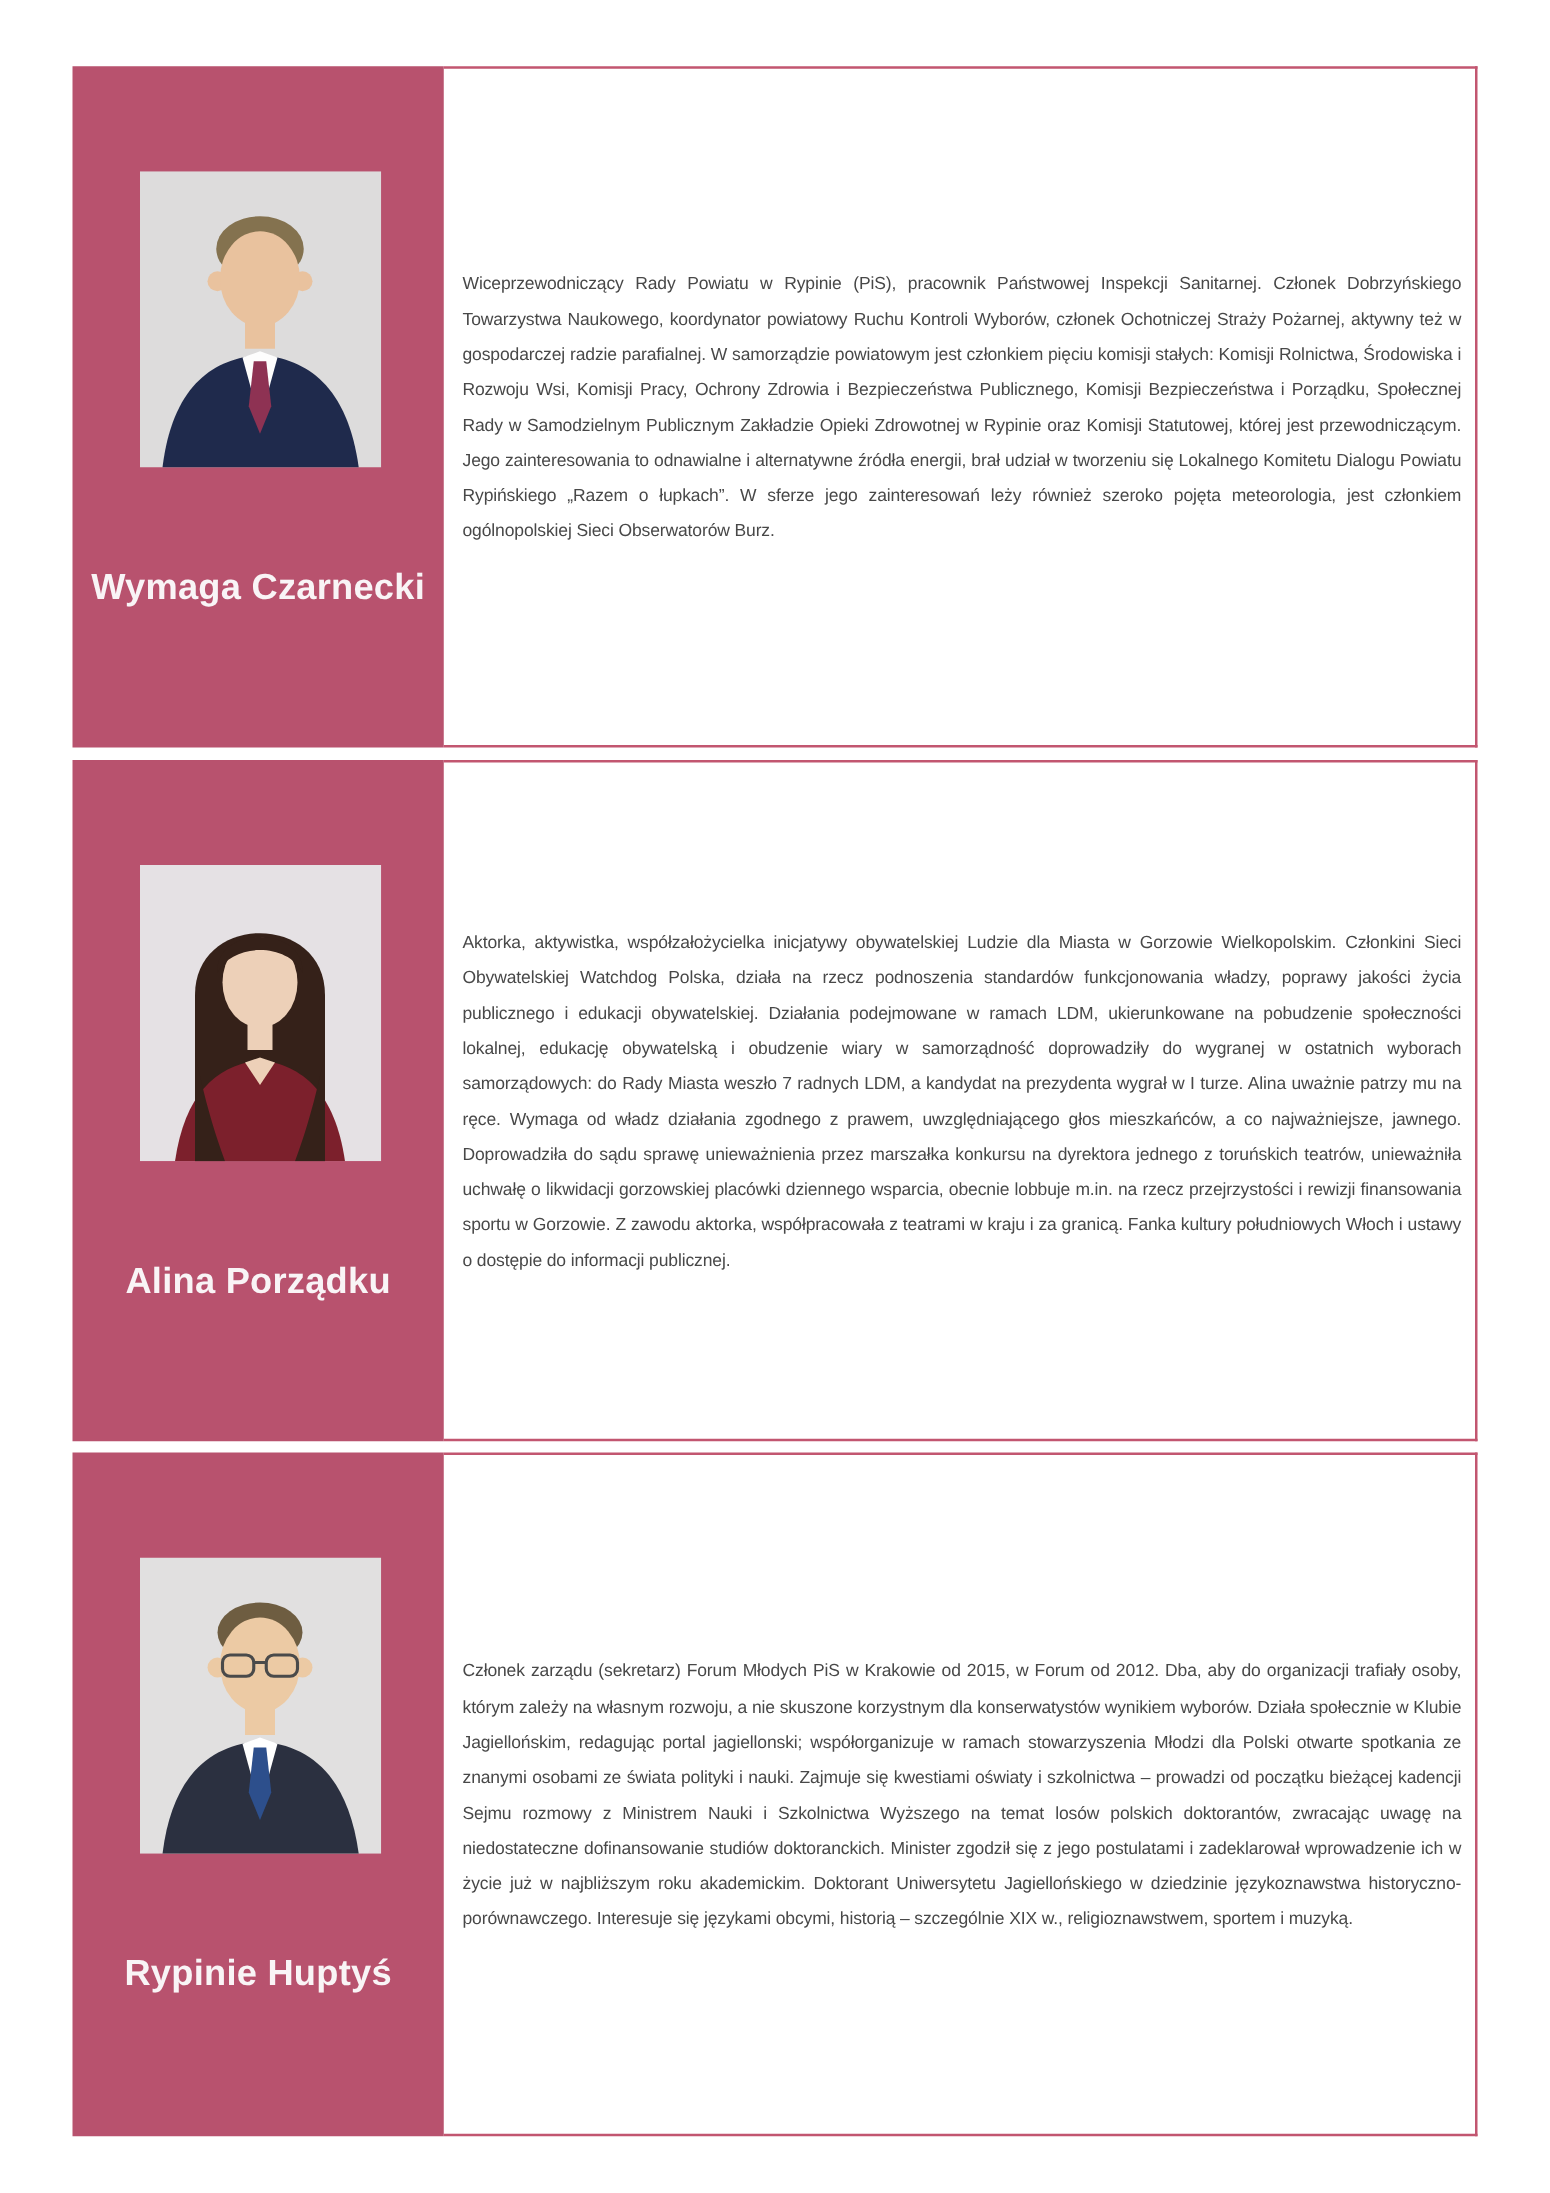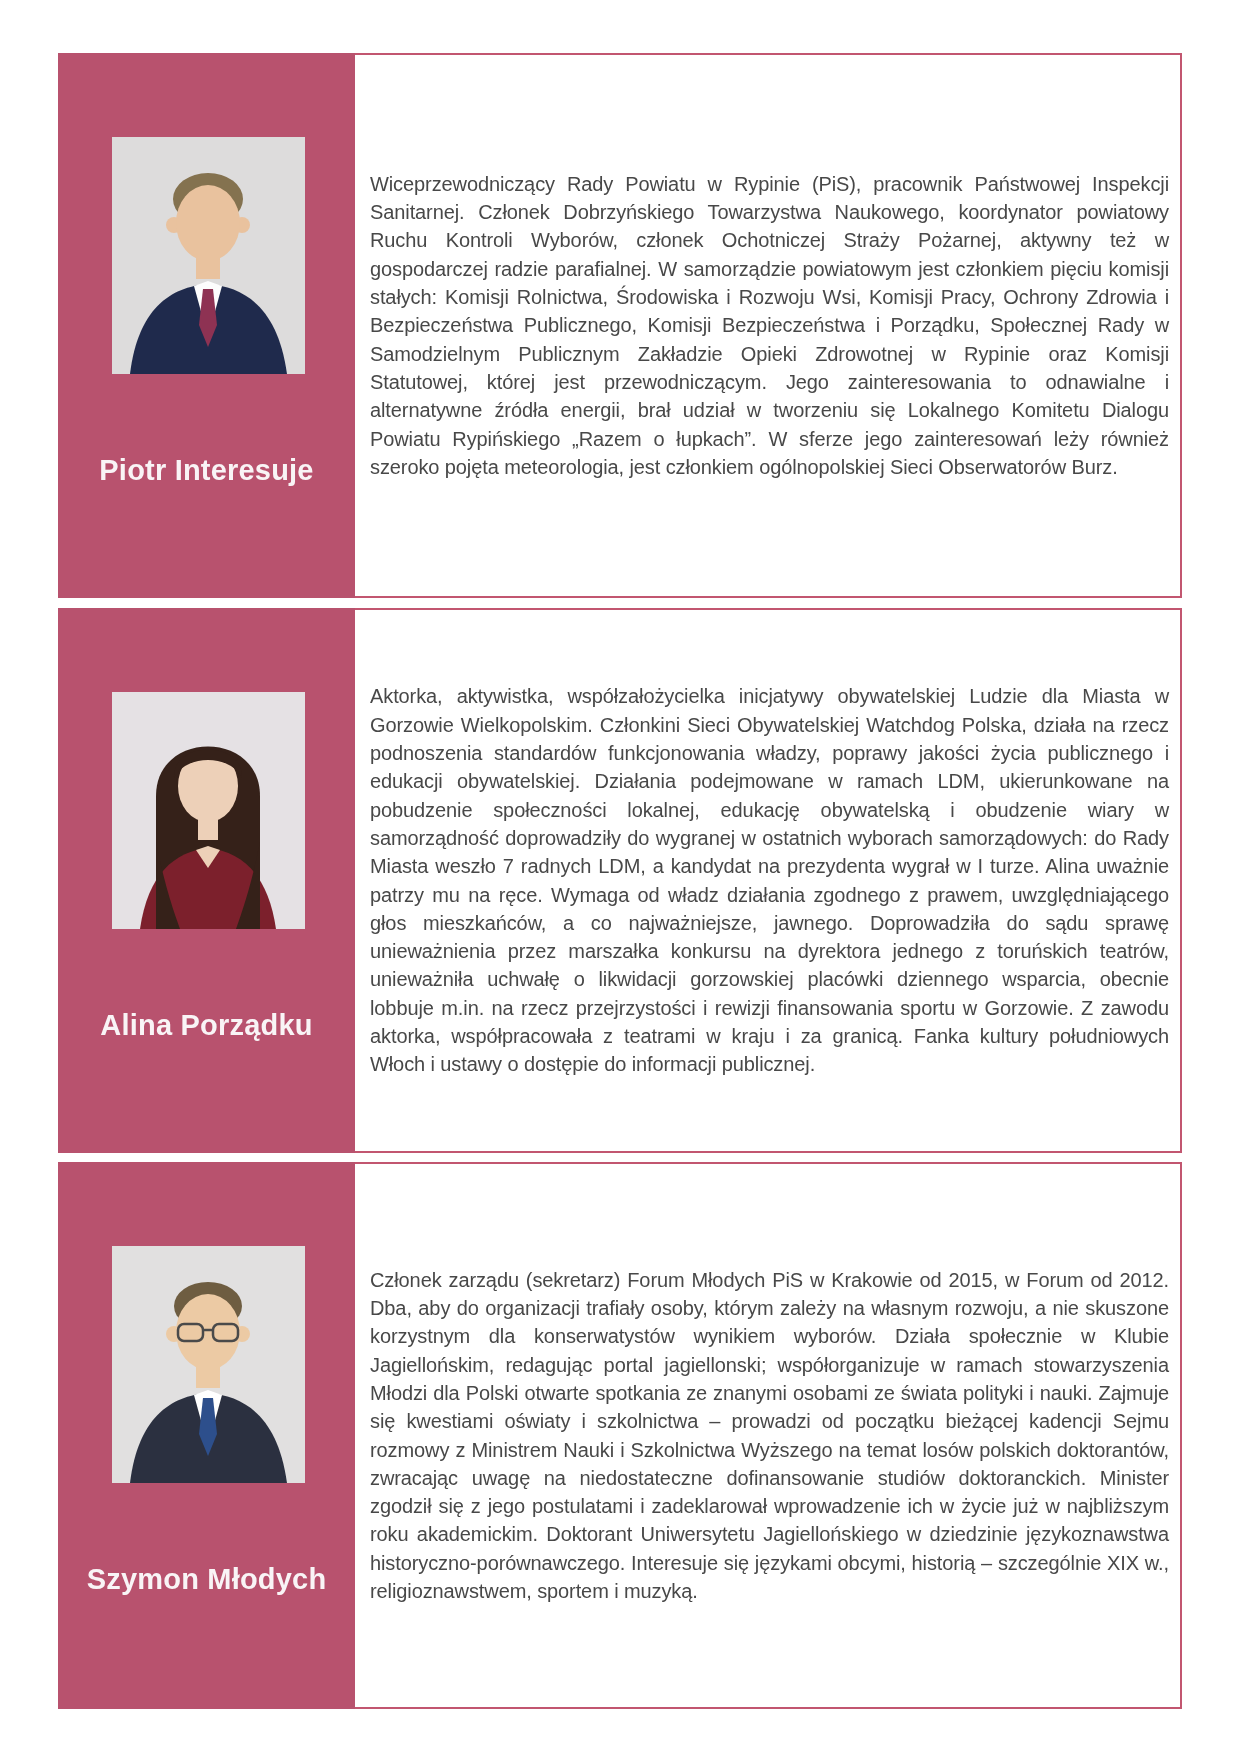--- a/index.html
+++ b/index.html
@@ -61,21 +61,21 @@
     background:#ffffff;
     border:2px solid var(--border-color);
     border-left:none;
     display:flex;
     align-items:center;
     padding:14px 11px 14px 15px;
   }
   .bio{
     width:100%;
     color:var(--text-color);
-    font-size:20px;
+    font-size:14px;
     line-height:28.3px;
     text-align:justify;
     letter-spacing:-0.1px;
   }
 </style>
 </head>
 <body>
 
 <div class="page">
 
@@ -87,21 +87,21 @@
           <ellipse cx="96" cy="62" rx="35" ry="26" fill="var(--hair)"></ellipse>
           <circle cx="62" cy="88" r="8" fill="var(--skin)"></circle>
           <circle cx="130" cy="88" r="8" fill="var(--skin)"></circle>
           <ellipse cx="96" cy="86" rx="32" ry="38" fill="var(--skin)"></ellipse>
           <rect x="84" y="112" width="24" height="30" fill="var(--skin)"></rect>
           <path d="M18 237 C26 172 58 150 96 147 C134 150 166 172 175 237 Z" fill="var(--suit)"></path>
           <path d="M82 149 L96 200 L110 149 L96 144 Z" fill="var(--shirt)"></path>
           <path d="M91 152 L101 152 L105 188 L96 210 L87 188 Z" fill="var(--tie)"></path>
         </svg>
       </span>
-      <div class="person-name">Piotr Interesuje</div>
+      <div class="person-name">Wymaga Czarnecki</div>
     </div>
     <div class="textbox">
       <p class="bio">Wiceprzewodniczący Rady Powiatu w Rypinie (PiS), pracownik Państwowej Inspekcji Sanitarnej. Członek Dobrzyńskiego Towarzystwa Naukowego, koordynator powiatowy Ruchu Kontroli Wyborów, członek Ochotniczej Straży Pożarnej, aktywny też w gospodarczej radzie parafialnej. W samorządzie powiatowym jest członkiem pięciu komisji stałych: Komisji Rolnictwa, Środowiska i Rozwoju Wsi, Komisji Pracy, Ochrony Zdrowia i Bezpieczeństwa Publicznego, Komisji Bezpieczeństwa i Porządku, Społecznej Rady w Samodzielnym Publicznym Zakładzie Opieki Zdrowotnej w Rypinie oraz Komisji Statutowej, której jest przewodniczącym. Jego zainteresowania to odnawialne i alternatywne źródła energii, brał udział w tworzeniu się Lokalnego Komitetu Dialogu Powiatu Rypińskiego „Razem o łupkach”. W sferze jego zainteresowań leży również szeroko pojęta meteorologia, jest członkiem ogólnopolskiej Sieci Obserwatorów Burz.</p>
     </div>
   </section>
 
   <section class="card card-2">
     <div class="sidebar">
       <span class="photo" style="--photo-bg: #e5e1e4; --hair: #352119; --skin: #edd0b8; --suit: #7c202c; --shirt: #edd0b8; --tie: #7c202c;">
         <svg viewBox="0 0 193 237" preserveAspectRatio="none" aria-hidden="true">
@@ -134,20 +134,20 @@
           <ellipse cx="96" cy="86" rx="32" ry="38" fill="var(--skin)"></ellipse>
           <rect x="66" y="78" width="25" height="17" rx="6" fill="none" stroke="#4a4a4a" stroke-width="2.5"></rect>
           <rect x="101" y="78" width="25" height="17" rx="6" fill="none" stroke="#4a4a4a" stroke-width="2.5"></rect>
           <line x1="91" y1="84" x2="101" y2="84" stroke="#4a4a4a" stroke-width="2.5"></line>
           <rect x="84" y="112" width="24" height="30" fill="var(--skin)"></rect>
           <path d="M18 237 C26 172 58 150 96 147 C134 150 166 172 175 237 Z" fill="var(--suit)"></path>
           <path d="M82 149 L96 200 L110 149 L96 144 Z" fill="var(--shirt)"></path>
           <path d="M91 152 L101 152 L105 188 L96 210 L87 188 Z" fill="var(--tie)"></path>
         </svg>
       </span>
-      <div class="person-name">Szymon Młodych</div>
+      <div class="person-name">Rypinie Huptyś</div>
     </div>
     <div class="textbox">
       <p class="bio">Członek zarządu (sekretarz) Forum Młodych PiS w Krakowie od 2015, w Forum od 2012. Dba, aby do organizacji trafiały osoby, którym zależy na własnym rozwoju, a nie skuszone korzystnym dla konserwatystów wynikiem wyborów. Działa społecznie w Klubie Jagiellońskim, redagując portal jagiellonski; współorganizuje w ramach stowarzyszenia Młodzi dla Polski otwarte spotkania ze znanymi osobami ze świata polityki i nauki. Zajmuje się kwestiami oświaty i szkolnictwa – prowadzi od początku bieżącej kadencji Sejmu rozmowy z Ministrem Nauki i Szkolnictwa Wyższego na temat losów polskich doktorantów, zwracając uwagę na niedostateczne dofinansowanie studiów doktoranckich. Minister zgodził się z jego postulatami i zadeklarował wprowadzenie ich w życie już w najbliższym roku akademickim. Doktorant Uniwersytetu Jagiellońskiego w dziedzinie językoznawstwa historyczno-porównawczego. Interesuje się językami obcymi, historią – szczególnie XIX w., religioznawstwem, sportem i muzyką.</p>
     </div>
   </section>
 
 </div>
 
 </body></html>

